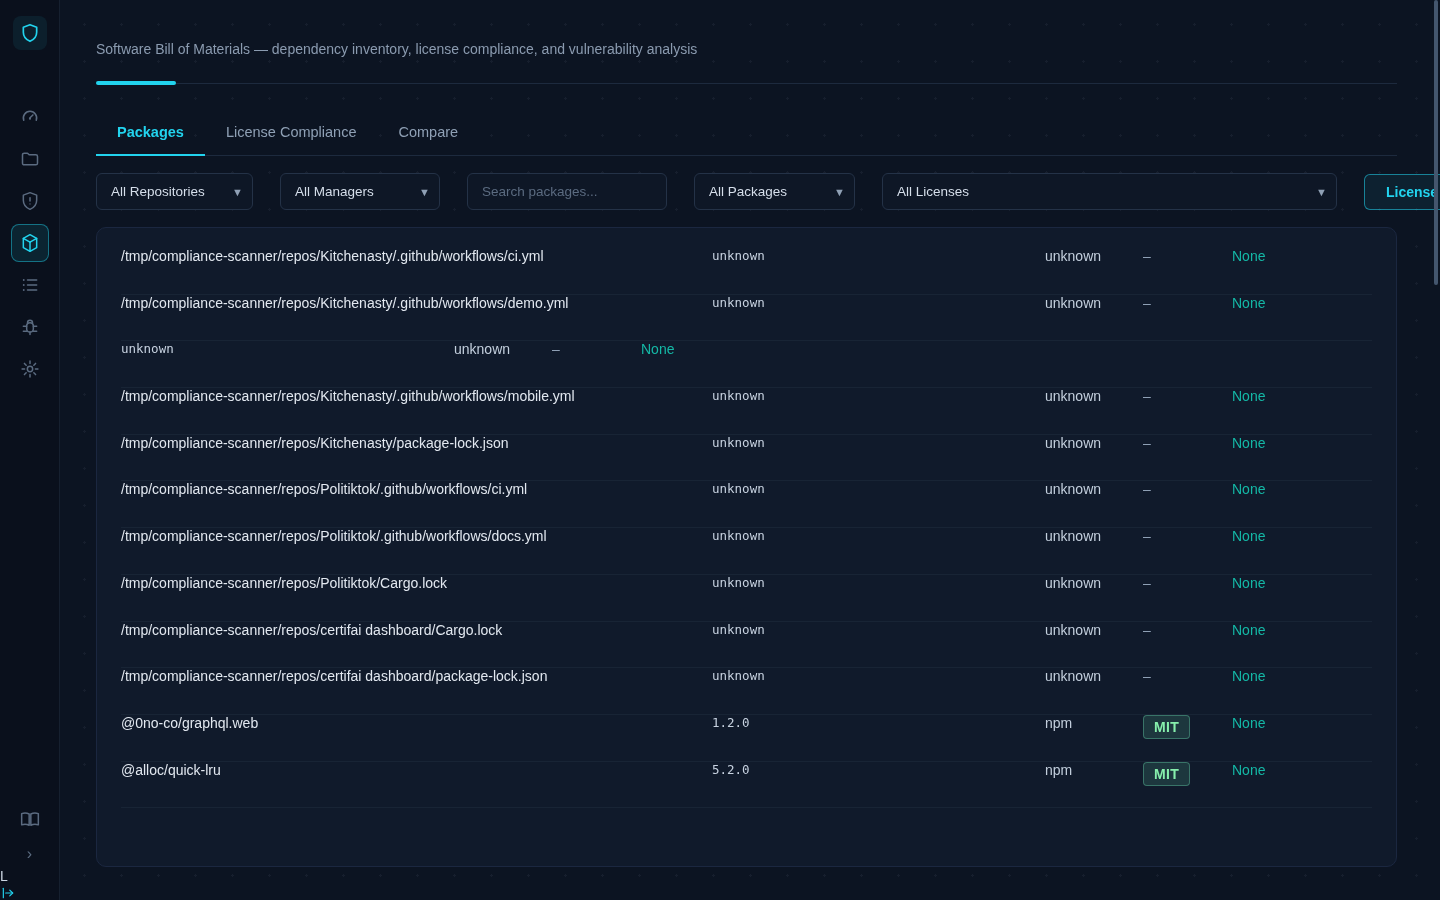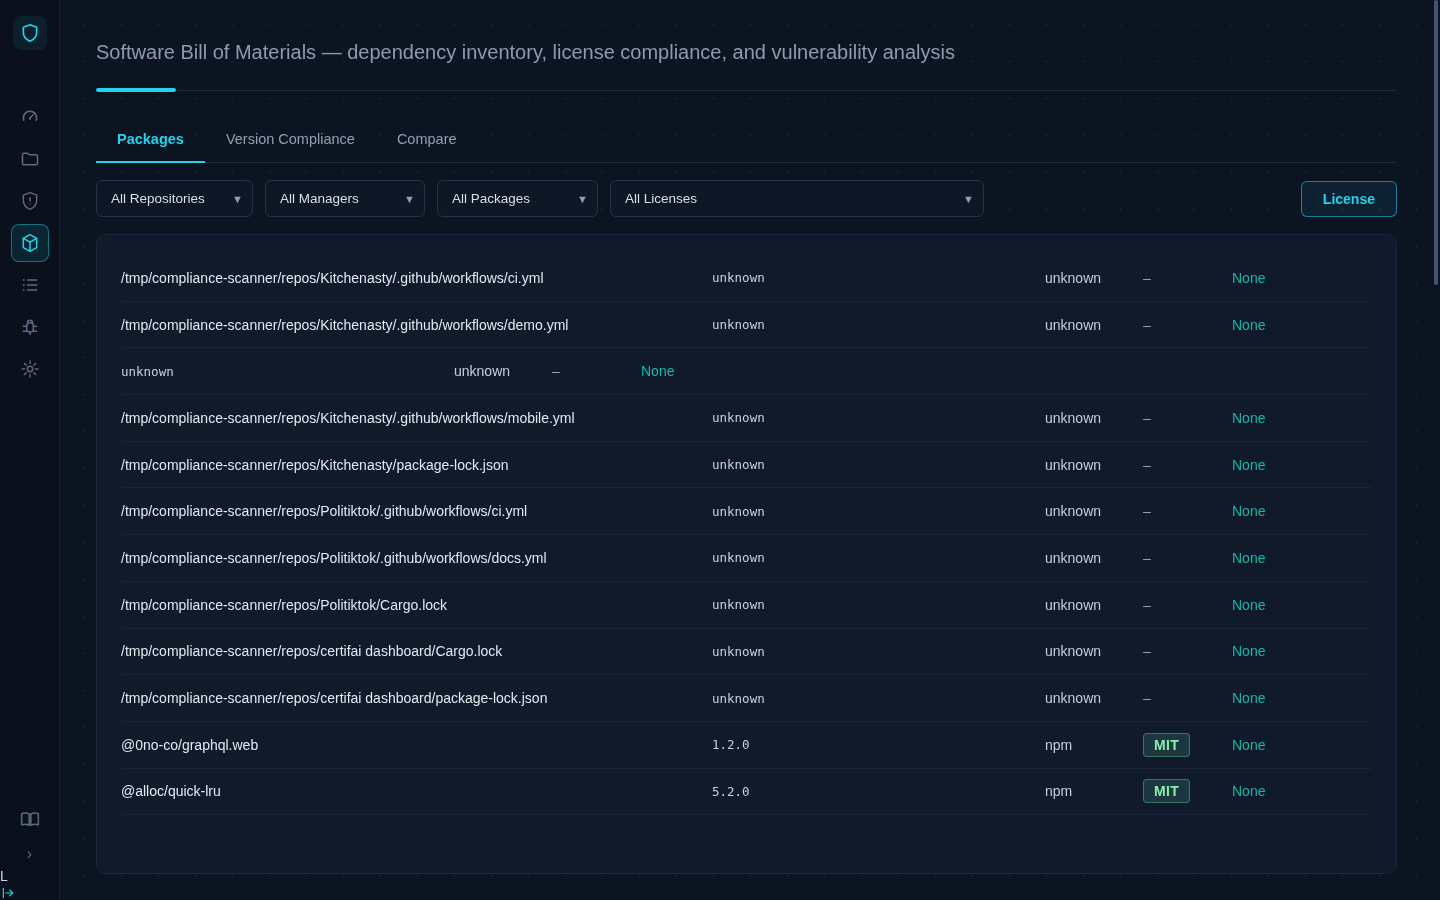--- a/index.html
+++ b/index.html
@@ -47,71 +47,71 @@
   
   .main {
     flex: 1; height: 900px; position: relative; overflow: hidden;
     background-color: #0c1422;
     background-image: radial-gradient(circle, rgba(148,163,184,0.08) 1px, transparent 1.2px);
     background-size: 37px 37px;
     background-position: 6px 6px;
     padding: 28px 43px 0 36px;
   }
   .page-title { color: #f1f5f9; font-size: 29px; font-weight: bold; letter-spacing: 2px; }
-  .page-subtitle { color: #8b9bb0; font-size: 20px; margin-top: 13px; }
+  .page-subtitle { color: #8b9bb0; font-size: 14px; margin-top: 13px; }
   .title-rule { position: relative; margin-top: 23px; height: 4px; border-bottom: 1px solid #1d2a3e; }
   .title-rule .accent { position: absolute; left: 0; bottom: -2px; width: 80px; height: 4px; background: #22d3ee; border-radius: 2px; }
 
   
   .tabs { display: flex; margin-top: 30px; border-bottom: 1px solid #1d2a3e; }
   .tab {
     padding: 10px 21px 14px; font-size: 14.5px; color: #8fa0b5;
     cursor: pointer; margin-bottom: -1px; border-bottom: 2px solid transparent;
   }
   .tab.active { color: #22d3ee; border-bottom-color: #22d3ee; font-weight: bold; }
 
   
-  .filters { display: flex; gap: 12px; margin-top: 17px; align-items: center; }
+  .filters { display: flex; gap: 27px; margin-top: 17px; align-items: center; }
   .select { position: relative; }
   .select select, .search {
     height: 37px; background: #0e1726; border: 1px solid #243247;
     border-radius: 6px; color: #d6dfeb; font-size: 13.5px;
     padding: 0 28px 0 14px; appearance: none; -webkit-appearance: none;
     font-family: "Liberation Sans", sans-serif; outline: none;
   }
   .search { padding: 0 14px; width: 200px; }
   .search::placeholder { color: #5b6b80; }
   .caret {
     position: absolute; right: 10px; top: 50%; transform: translateY(-50%);
     color: #8fa0b5; font-size: 11px; pointer-events: none;
   }
   .w-repo select { width: 157px; }
   .w-mgr select { width: 160px; }
   .w-pkg select { width: 161px; }
-  .w-lic select { width: 374px; }
+  .w-lic select { width: 455px; }
   .export-btn {
     margin-left: auto; height: 36px; padding: 0 21px;
     background: rgba(34,211,238,0.07); border: 1px solid rgba(34,211,238,0.55);
     color: #22d3ee; border-radius: 6px; font-size: 14px; font-weight: bold;
     cursor: pointer; font-family: "Liberation Sans", sans-serif;
   }
 
   .summary { margin-top: 17px; color: #8b9bb0; font-size: 13.5px; }
 
   
   .card {
     margin-top: 17px; background: #101a2b; border: 1px solid #1b2740;
     border-radius: 10px; padding: 20px 24px; height: 640px; overflow: hidden;
   }
   .thead { display: flex; height: 38px; align-items: center; border-bottom: 1px solid #2c3b54; }
   .th {
     color: #76879e; font-size: 11.5px; font-weight: bold;
     letter-spacing: 0.8px; text-transform: uppercase;
   }
-  .tr { display: flex; height: 46.7px; align-items: center; border-bottom: 1px solid #182435; cursor: pointer; }
+  .tr { display: flex; height: 46.7px; border-bottom: 1px solid #182435; cursor: pointer; }
   .td { font-size: 14px; overflow: hidden; text-overflow: ellipsis; white-space: nowrap; }
   .c-package { width: 591px; padding-right: 16px; }
   .c-version { width: 333px; }
   .c-manager { width: 98px; }
   .c-license { width: 89px; }
   .c-vuln { flex: 1; }
   .td.td-package { color: #e2e8f0; }
   .td.mono { font-family: "DejaVu Sans Mono", monospace; font-size: 12.5px; color: #c7d2e0; }
   .td.td-manager { color: #c3cfdd; }
   .td.dash { color: #8fa0b5; }
@@ -233,33 +233,34 @@
 
   <main class="main">
 
     <p class="page-subtitle">Software Bill of Materials — dependency inventory, license compliance, and vulnerability analysis</p>
     <div class="title-rule">
       <div class="accent"></div>
     </div>
 
     <div class="tabs">
       <div class="tab active">Packages</div>
-      <div class="tab">Version Compliance</div>
+      <div class="tab">License Compliance</div>
       <div class="tab">Compare</div>
     </div>
 
     <div class="filters">
       <div class="select w-repo">
         <select><option>All Repositories</option></select>
         <span class="caret">▼</span>
       </div>
       <div class="select w-mgr">
         <select><option>All Managers</option></select>
         <span class="caret">▼</span>
       </div>
+      <input class="search" type="text" placeholder="Search packages..." style="">
       <div class="select w-pkg">
         <select><option>All Packages</option></select>
         <span class="caret">▼</span>
       </div>
       <div class="select w-lic">
         <select><option>All Licenses</option></select>
         <span class="caret">▼</span>
       </div>
       <button class="export-btn">License</button>
     </div>

